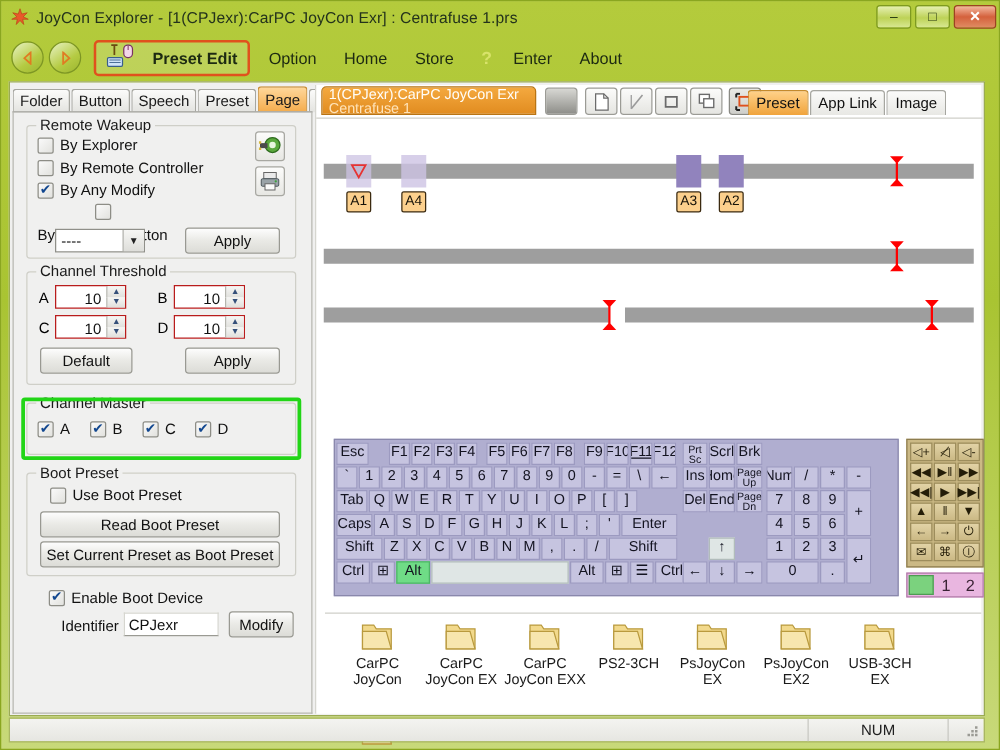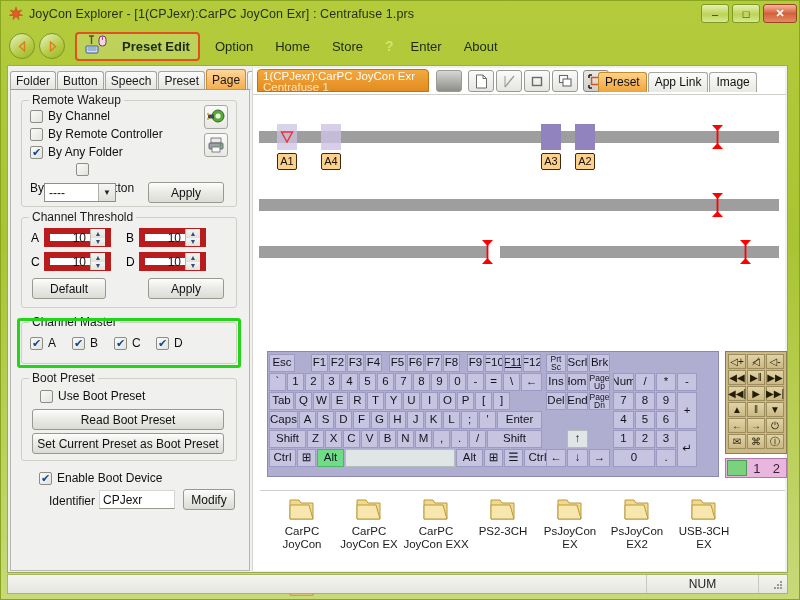--- a/index.html
+++ b/index.html
@@ -104,21 +104,21 @@
     display:inline-flex; align-items:center; justify-content:center;
     font-size:11px; line-height:1; color:#12478f; flex:0 0 auto;
   }
   .btn {
     background:linear-gradient(180deg,#fdfdfd,#eaeae6 48%,#dcdcd7);
     border:1px solid #999992; border-radius:3px;
     font-size:12px; color:#111; display:flex;
     align-items:center; justify-content:center; cursor:default;
   }
   .spin {
-    display:flex; align-items:center; border:6px solid #b91c1c;
+    display:flex; align-items:flex-end; border:1px solid #b91c1c;
     background:#fff; height:19px;
   }
   .spin .val {
     width:40px; text-align:right; padding-right:4px; font-size:12px; color:#111;
   }
   .spin .arrows { display:flex; flex-direction:column; width:15px; height:17px; }
   .spin .arrows div {
     flex:1; background:linear-gradient(180deg,#f6f6f4,#e0e0dc);
     border-left:1px solid #b5b5ae;
     display:flex; align-items:center; justify-content:center;
@@ -304,29 +304,29 @@
       <div class="ltab">FW</div>
     </div>
 
     <div id="leftpanel">
 
       <div class="groupbox" style="left:10px; top:10px; width:216px; height:107px;">
         <div class="grouptitle">Remote Wakeup</div>
 
         <div class="cb" style="position:absolute;left:8px;top:8px;">
           <span class="box"></span>
-          <span>By Channel</span>
+          <span>By Explorer</span>
         </div>
         <div class="cb" style="position:absolute;left:8px;top:26px;">
           <span class="box"></span>
           <span>By Remote Controller</span>
         </div>
         <div class="cb" style="position:absolute;left:8px;top:44px;">
           <span class="box">✔</span>
-          <span>By Any Folder</span>
+          <span>By Any Modify</span>
         </div>
         <div class="cb" style="position:absolute;left:8px;top:62px;flex-direction:column;">
           <span class="box"></span>
           <span>By Assigned Button</span>
         </div>
 
         <div class="iconbtn" style="position:absolute;left:182px;top:4px;">
           <svg width="18" height="18" viewBox="0 0 18 18">
             <circle cx="11" cy="8" r="6" fill="#5aa83c" stroke="#2e6b1e" stroke-width="1"></circle>
             <circle cx="11" cy="8" r="2.6" fill="#e8f6dd"></circle>

